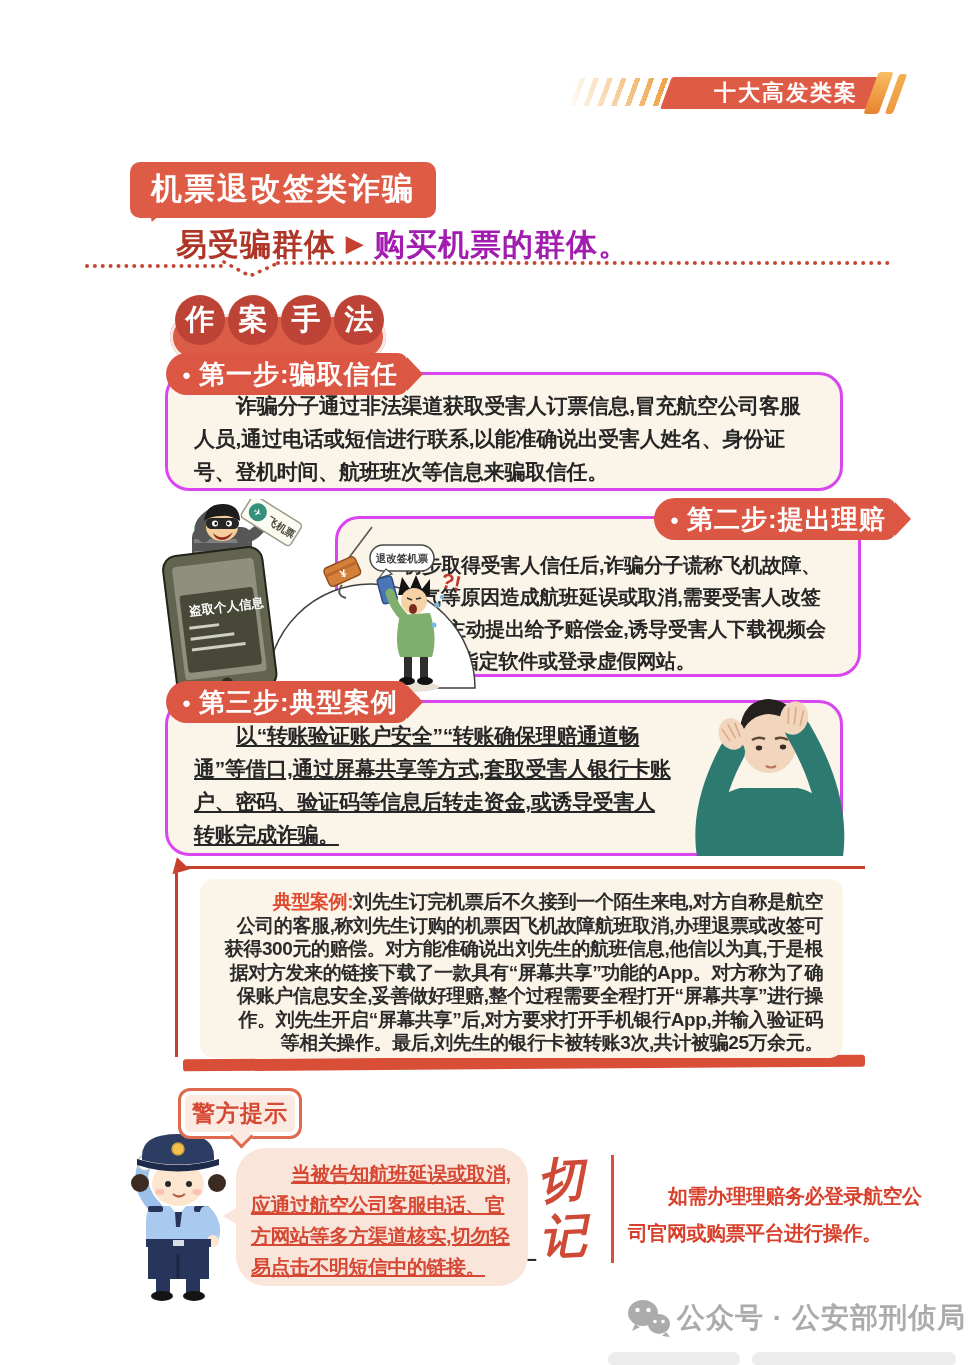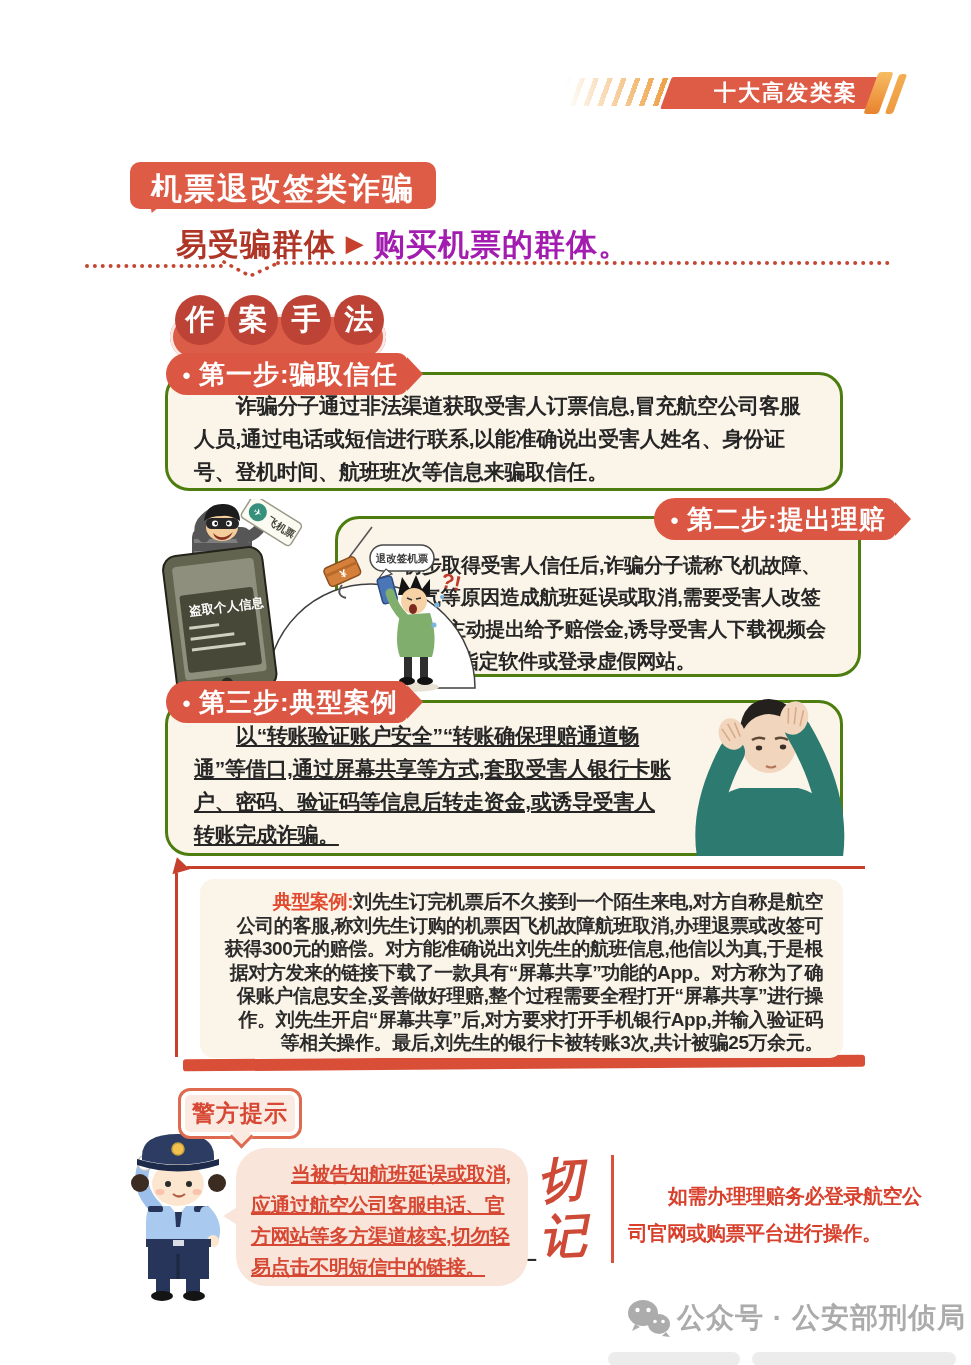--- a/index.html
+++ b/index.html
@@ -15,21 +15,21 @@
   .banner-bar { position:absolute; left:100px; top:3px; width:206px; height:32px;
       background:#DE5B46; transform:skewX(-20deg); border-radius:2px; }
   .banner-bar span { display:block; transform:skewX(20deg); color:#fff; font-size:22px;
       font-weight:700; line-height:32px; text-align:right; padding-right:14px; letter-spacing:2px; }
   .banner-slash1 { position:absolute; right:14px; top:-2px; width:15px; height:42px;
       background:linear-gradient(180deg,#F7BD62,#E8822F); transform:skewX(-20deg); border-radius:3px; }
   .banner-slash2 { position:absolute; right:0px; top:0px; width:8px; height:40px;
       background:linear-gradient(180deg,#F4AE52,#EE9940); transform:skewX(-20deg); border-radius:3px; }
 
   
-  .title-badge { position:absolute; left:130px; top:162px; height:47px; padding:0 21px;
+  .title-badge { position:absolute; left:130px; top:162px; height:56px; padding:0 21px;
       background:#DE5B46; border-radius:10px; color:#fff; font-size:31px; font-weight:800;
       line-height:53px; letter-spacing:2px; z-index:2; }
   .title-badge::after { content:""; position:absolute; left:12px; bottom:-15px;
       border:11px solid transparent; border-top:16px solid #DE5B46; transform:skewX(-28deg); }
   .audience { position:absolute; left:176px; top:224px; font-size:31px; font-weight:800; letter-spacing:1px; }
   .aud-label { color:#AF3526;margin-top:16px; }
   .aud-arrow { color:#C8402E; font-size:22px; vertical-align:4px; margin:0 10px; }
   .aud-value { color:#a21caf; }
   .dotline { position:absolute; height:0; border-top:4px dotted #C44531; }
   .dl1 { left:85px; top:264px; width:138px; }
@@ -38,21 +38,21 @@
 
   
   .section-badge { position:absolute; left:170px; top:295px; width:218px; height:66px; }
   .section-pill { position:absolute; left:0; top:19px; width:216px; height:46px; background:#DB5C47;
       border-radius:25px; box-shadow:inset 0 0 0 3px rgba(255,255,255,.85); }
   .section-chars { position:absolute; top:0; left:5px; display:flex; gap:3px; }
   .section-char { width:50px; height:50px; border-radius:50%; background:#BC4335; color:#fff;
       font-size:29px; font-weight:800; display:flex; align-items:center; justify-content:center; }
 
   
-  .step-box { position:absolute; background:#FBF4E8; border:3px solid #4d7c0f; border-radius:24px;
+  .step-box { position:absolute; background:#FBF4E8; border:3px solid #d946ef; border-radius:24px;
       box-sizing:border-box; z-index:1; }
   .box1 { left:165px; top:372px; width:678px; height:119px; }
   .box2 { left:335px; top:516px; width:526px; height:161px; }
   .box3 { left:165px; top:700px; width:678px; height:156px; }
   .step-badge { position:absolute; height:42px; background:#DB5743; border-radius:21px 10px 10px 21px;
       color:#fff; display:flex; align-items:center; padding:0 10px 0 16px; font-size:26px;
       font-weight:800; letter-spacing:1px; z-index:3; }
   .step-badge::after { content:""; position:absolute; right:-15px; top:4px;
       border-top:17px solid transparent; border-bottom:17px solid transparent;
       border-left:16px solid #DB5743; }

